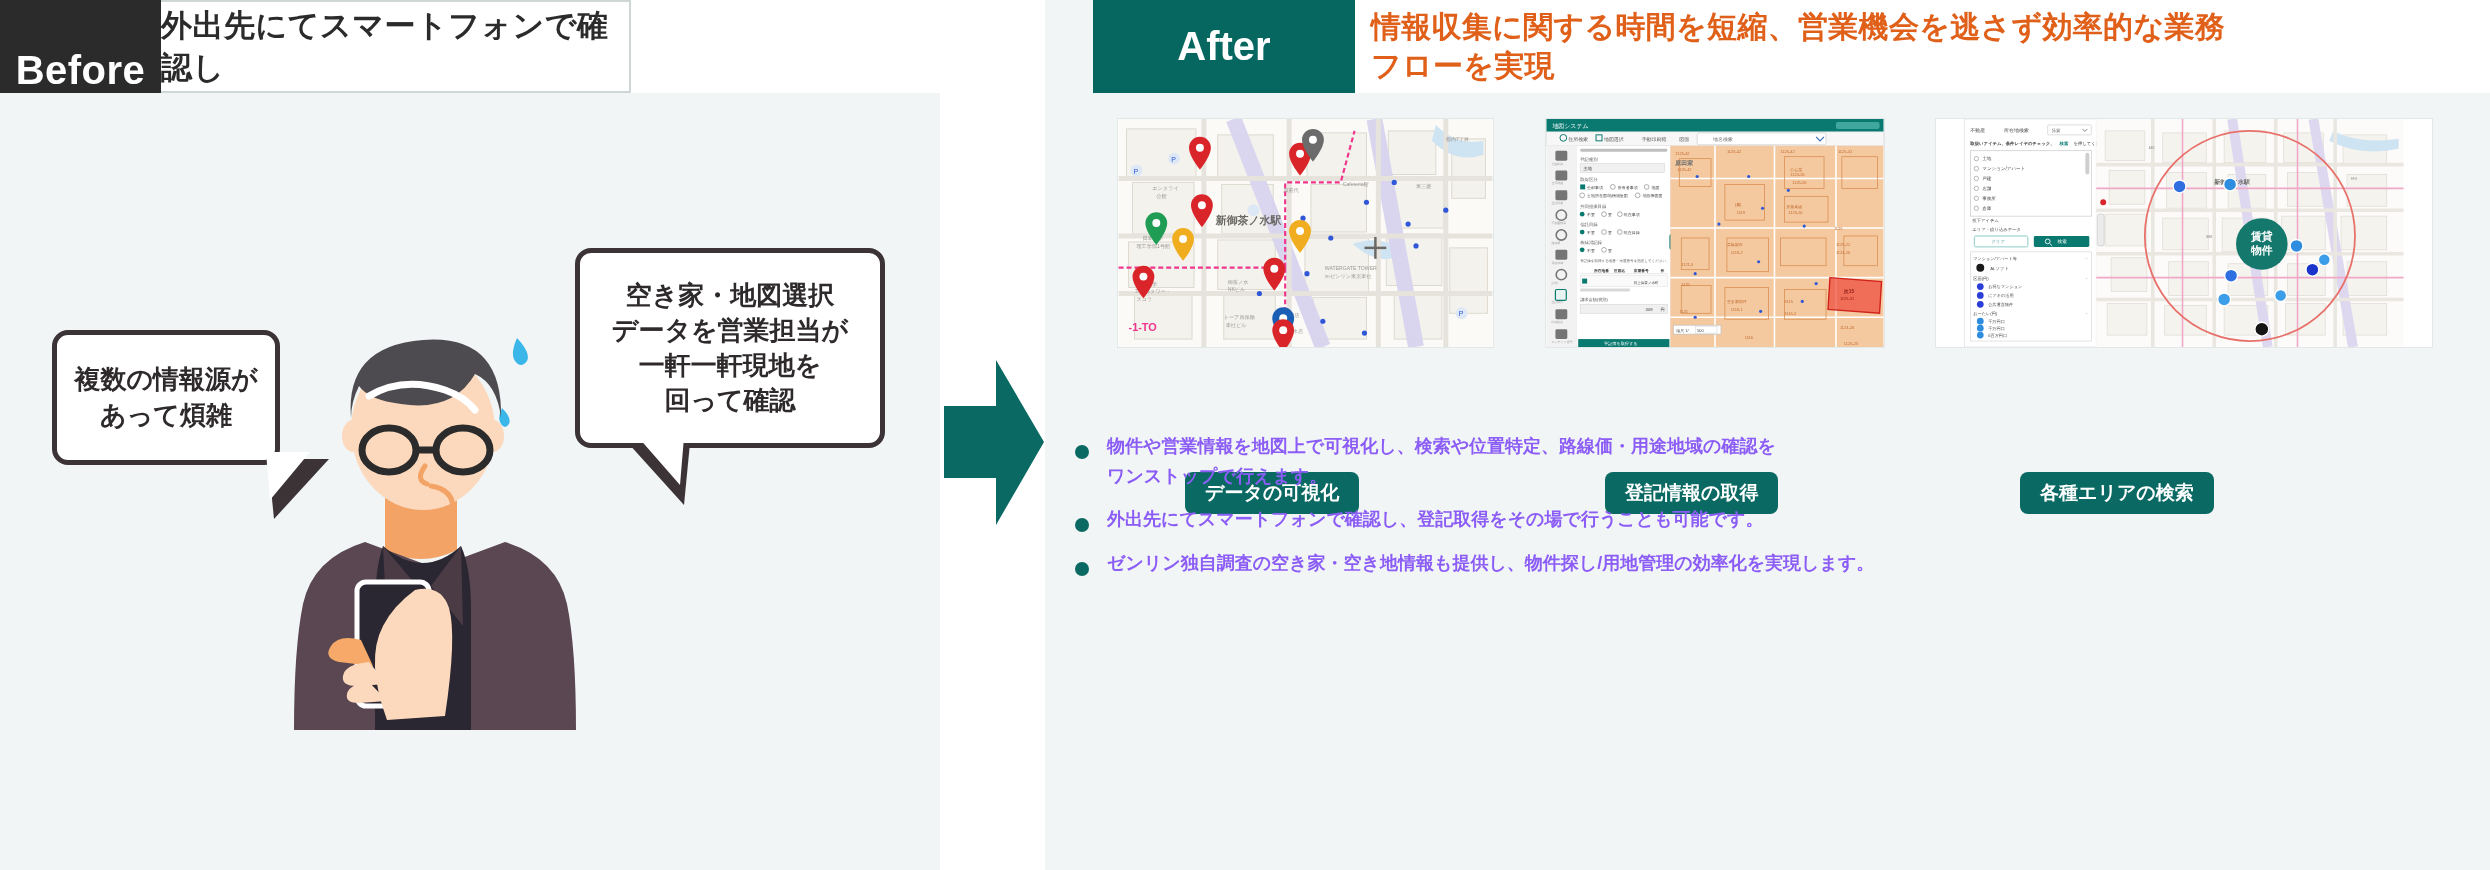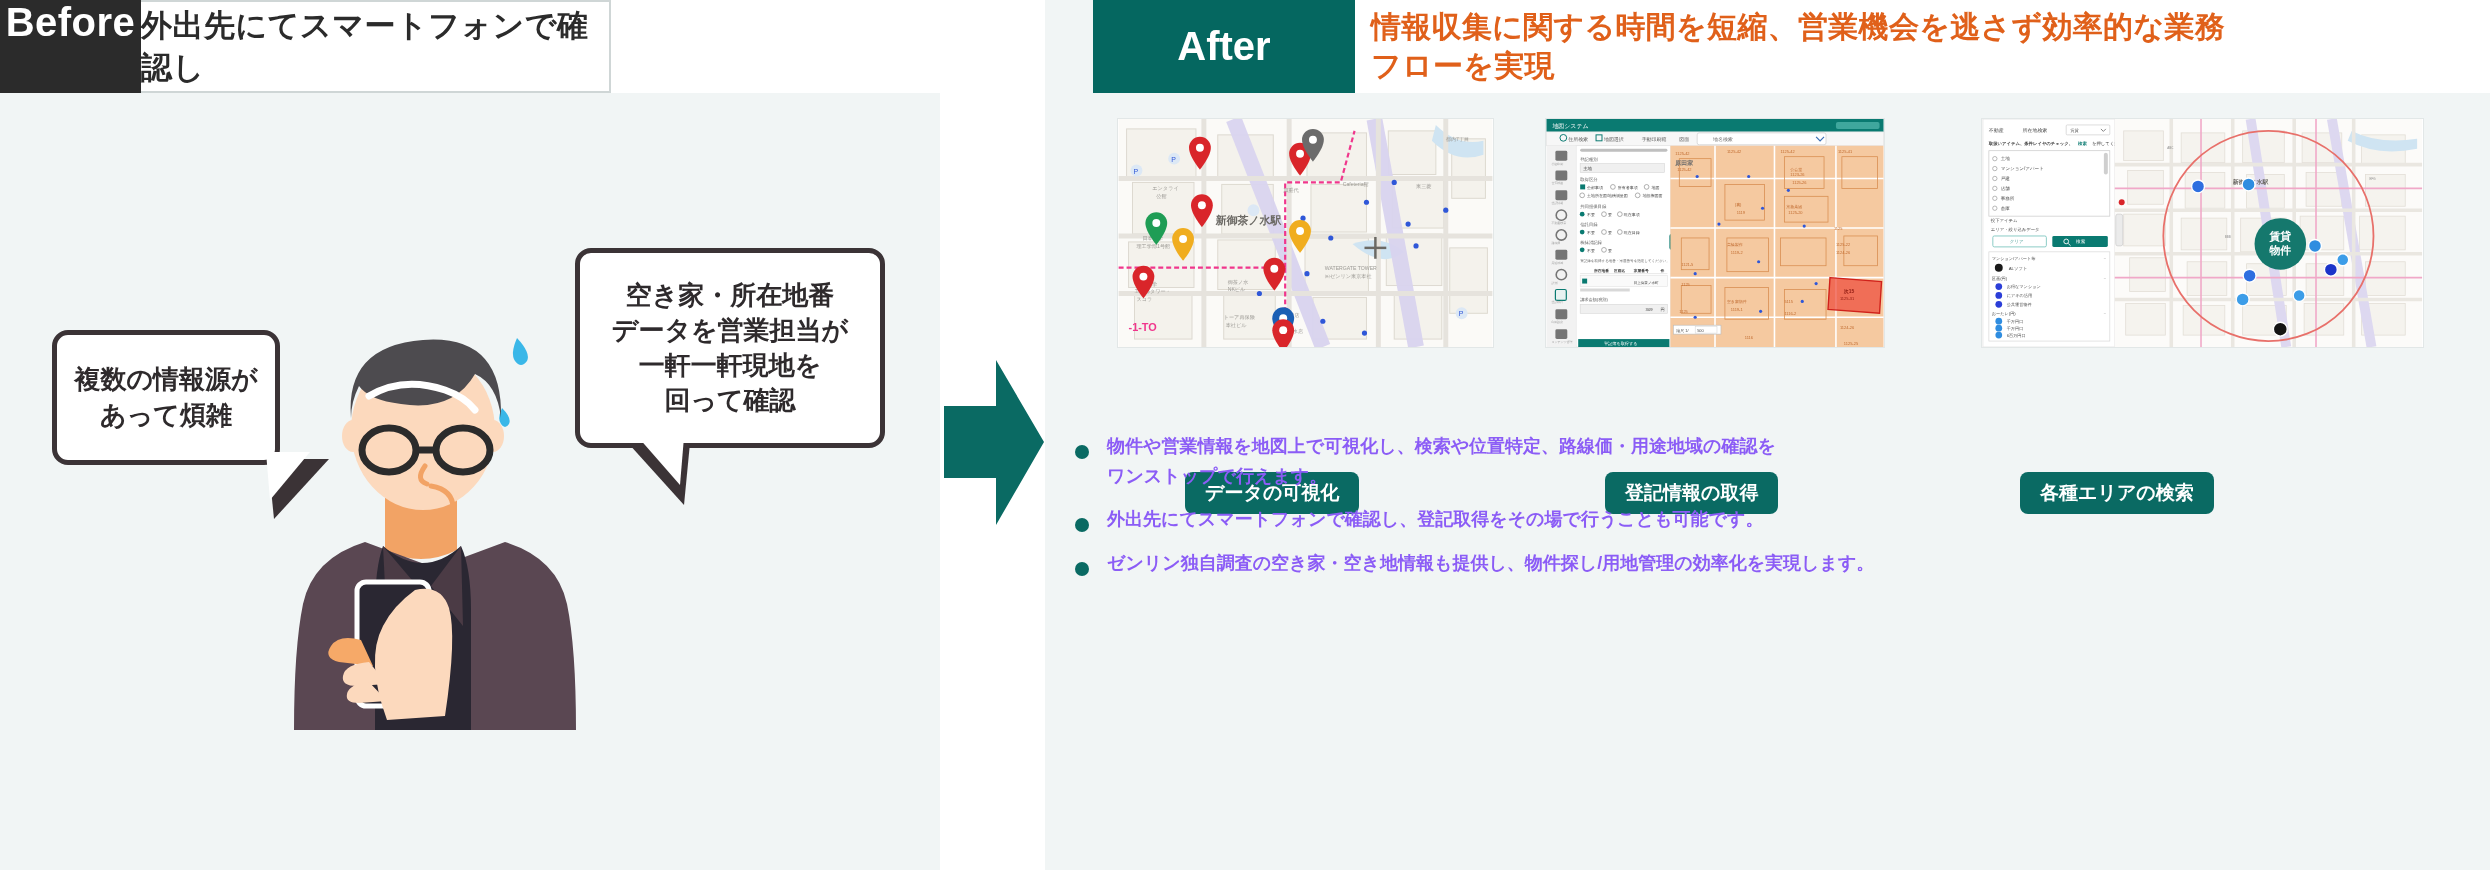--- a/index.html
+++ b/index.html
@@ -15,22 +15,22 @@
   .left-panel {
     position: absolute; left: 0; top: 0; width: 975px; height: 870px;
     background: #f1f5f5;
   }
   .before-head {
     position: absolute; left: 0; top: 0; width: 975px; height: 93px;
     background: #ffffff;
     display: flex; align-items: stretch;
   }
   .before-tag {
-    width: 141px; height: 93px; background: #2b2b2b;
-    display: flex; align-items: flex-start; justify-content: center;
+    width: 161px; height: 93px; background: #2b2b2b;
+    display: flex; align-items: flex-end; justify-content: center;
   }
   .before-tag-label {
     color: #ffffff; font-size: 40px; font-weight: 700; letter-spacing: .5px;
   }
   .before-title-box {
     flex: 0 0 470px; height: 93px; background: #ffffff;
     border: 2px solid #cfd6d6; border-left: none;
     display: flex; align-items: center; justify-content: center;
   }
   .before-title {
@@ -115,21 +115,21 @@
   .after-title-line {
     color: #e0601a; font-size: 30px; font-weight: 700; line-height: 1.28;
     letter-spacing: .3px;
   }
 
   
   .cards { position: absolute; left: 0; top: 110px; width: 1445px; height: 250px; }
   .card { position: absolute; background: #ffffff; border: 1px solid #e2e7e7; overflow: hidden; }
   .card-1 { left: 72px;  top: 8px;  width: 377px; height: 230px; }
   .card-2 { left: 500px; top: 8px;  width: 340px; height: 230px; }
-  .card-3 { left: 936px; top: 8px;  width: 443px; height: 230px; }
+  .card-3 { left: 890px; top: 8px;  width: 498px; height: 230px; }
   .card svg { display: block; width: 100%; height: 100%; }
 
   
   .caption {
     position: absolute; height: 42px; border-radius: 8px; background: #0a6a63;
     color: #ffffff; font-size: 19px; font-weight: 700;
     display: flex; align-items: center; justify-content: center;
     padding: 0 20px; white-space: nowrap;
   }
   .cap-1 { left: 140px; top: 362px; }
@@ -205,21 +205,21 @@
     </svg>
 
     <div class="bubble bubble-left">
       <span>複数の情報源が</span>
       <span>あって煩雑</span>
     </div>
     <div class="tail tail-left"></div>
     <div class="tail-left-inner"></div>
 
     <div class="bubble bubble-right">
-      <span>空き家・所在地番</span>
+      <span>空き家・地図選択</span>
       <span>データを営業担当が</span>
       <span>一軒一軒現地を</span>
       <span>回って確認</span>
     </div>
     <div class="tail tail-right"></div>
     <div class="tail-right-inner"></div>
   </div>
 
   <div class="arrow-zone"></div>
   <svg class="arrow-svg" viewBox="0 0 100 165">

